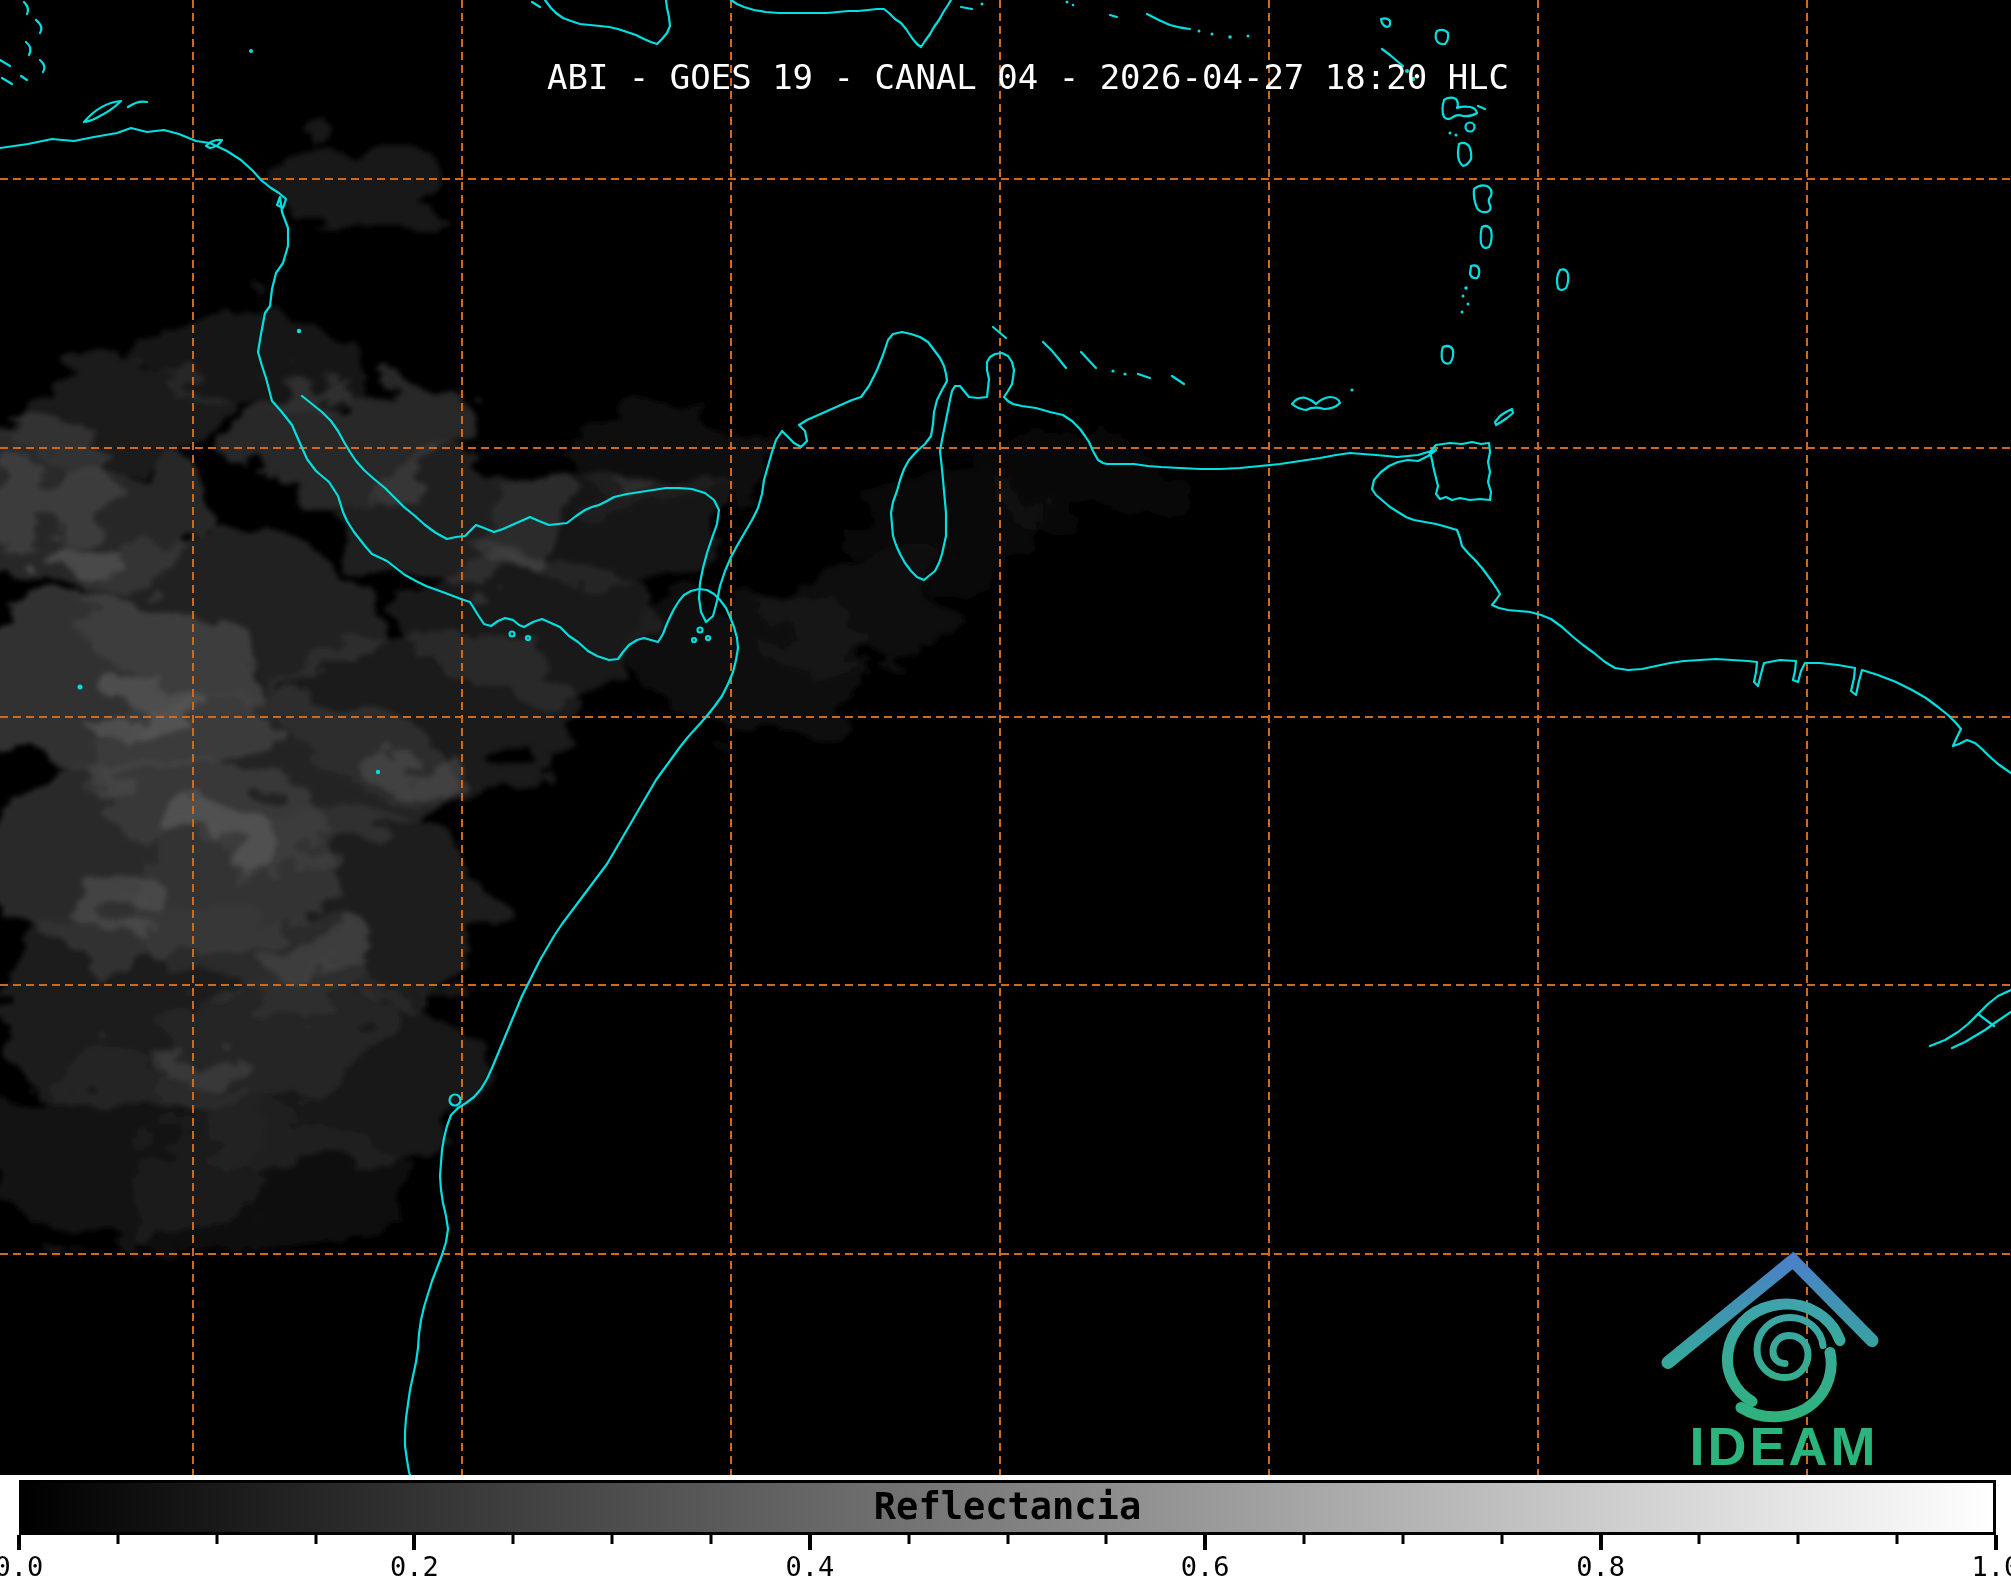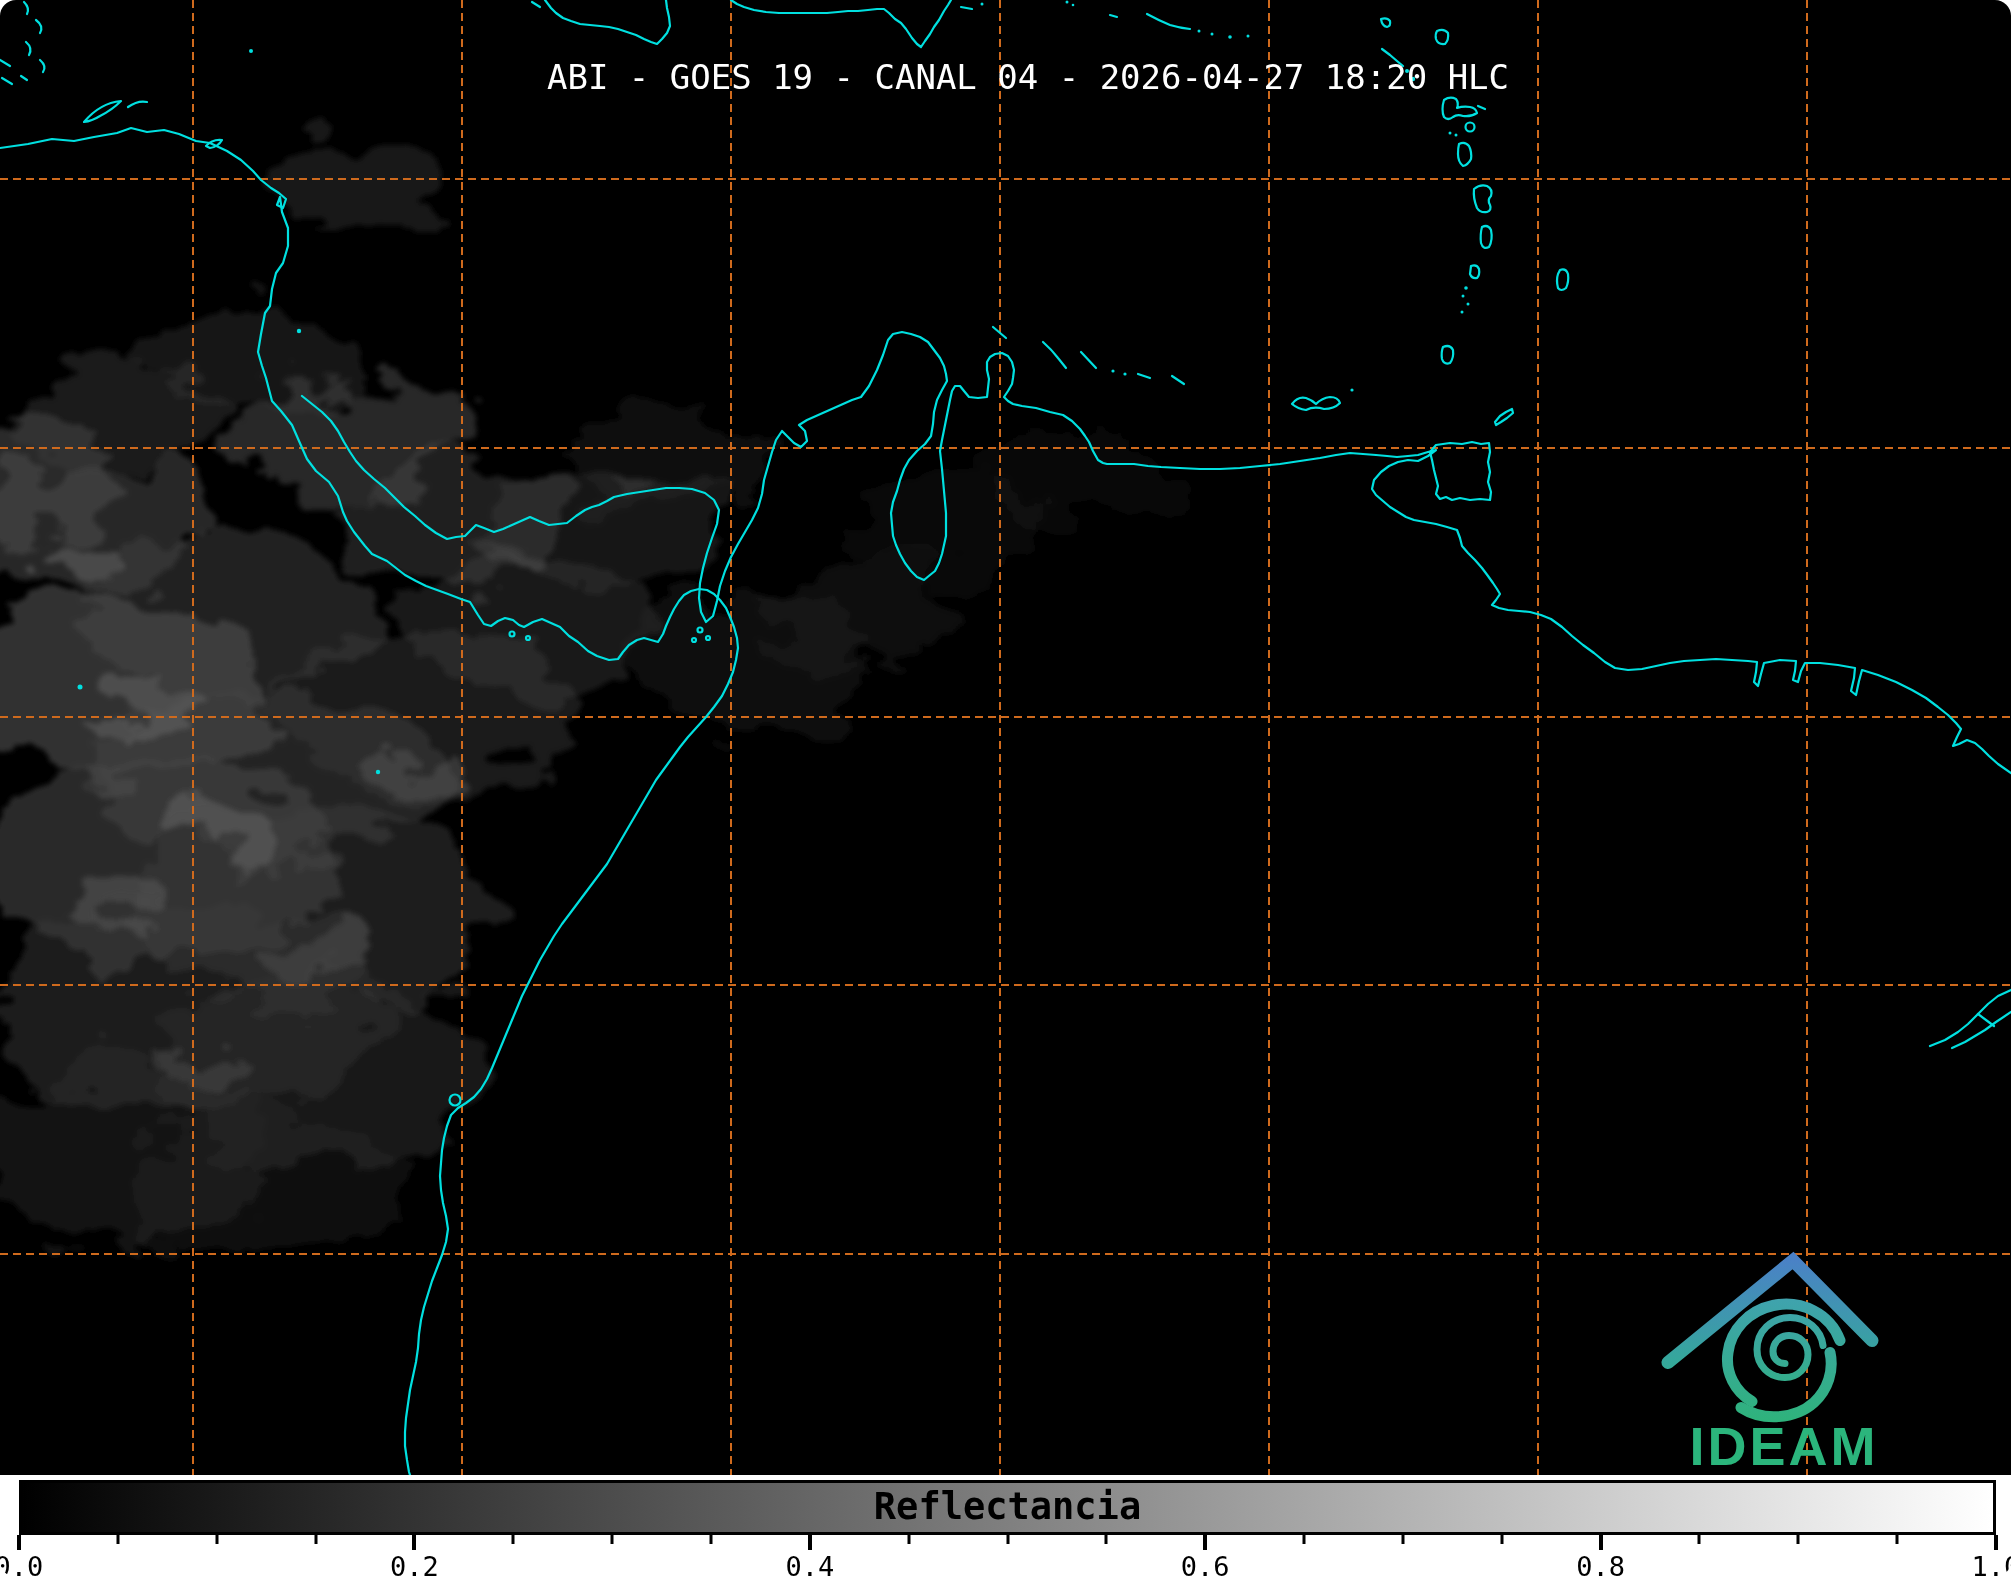--- a/index.html
+++ b/index.html
@@ -1,17 +1,17 @@
 <!DOCTYPE html>
 <html style="--mapbg: #000000; --coast: #00e0e0; --grid: #cf6a1d; --cb0: #000000; --cb1: #ffffff; --logoGreen: #2bb57c; --roofTop: #4b80c8; --roofBot: #33ab97; --swirlTop: #3fa3ad; --swirlBot: #2eb37a;"><head>
 <meta charset="utf-8">
 <style>
   html,body{margin:0;padding:0;background:#ffffff;}
   .stage{position:relative;width:2011px;height:1577px;overflow:hidden;background:#ffffff;
-         font-family:"DejaVu Sans Mono",monospace;border-radius:16px;}
+         font-family:"DejaVu Sans Mono",monospace;}
   .map{position:absolute;left:0;top:0;width:2011px;height:1475px;background:var(--mapbg,#000);overflow:hidden;}
   .map svg{position:absolute;left:0;top:0;}
   .sat-title{position:absolute;top:57px;left:1028px;transform:translateX(-50%);
     color:#ffffff;font-size:34px;white-space:nowrap;letter-spacing:0px;}
   
   .logo{position:absolute;left:1655px;top:1243px;width:250px;height:240px;}
   .logo-text{position:absolute;left:8px;right:0;top:172px;text-align:center;
     font-family:"Liberation Sans",sans-serif;font-weight:bold;font-size:54px;
     letter-spacing:3px;color:var(--logoGreen,#2bb57c);}
   

